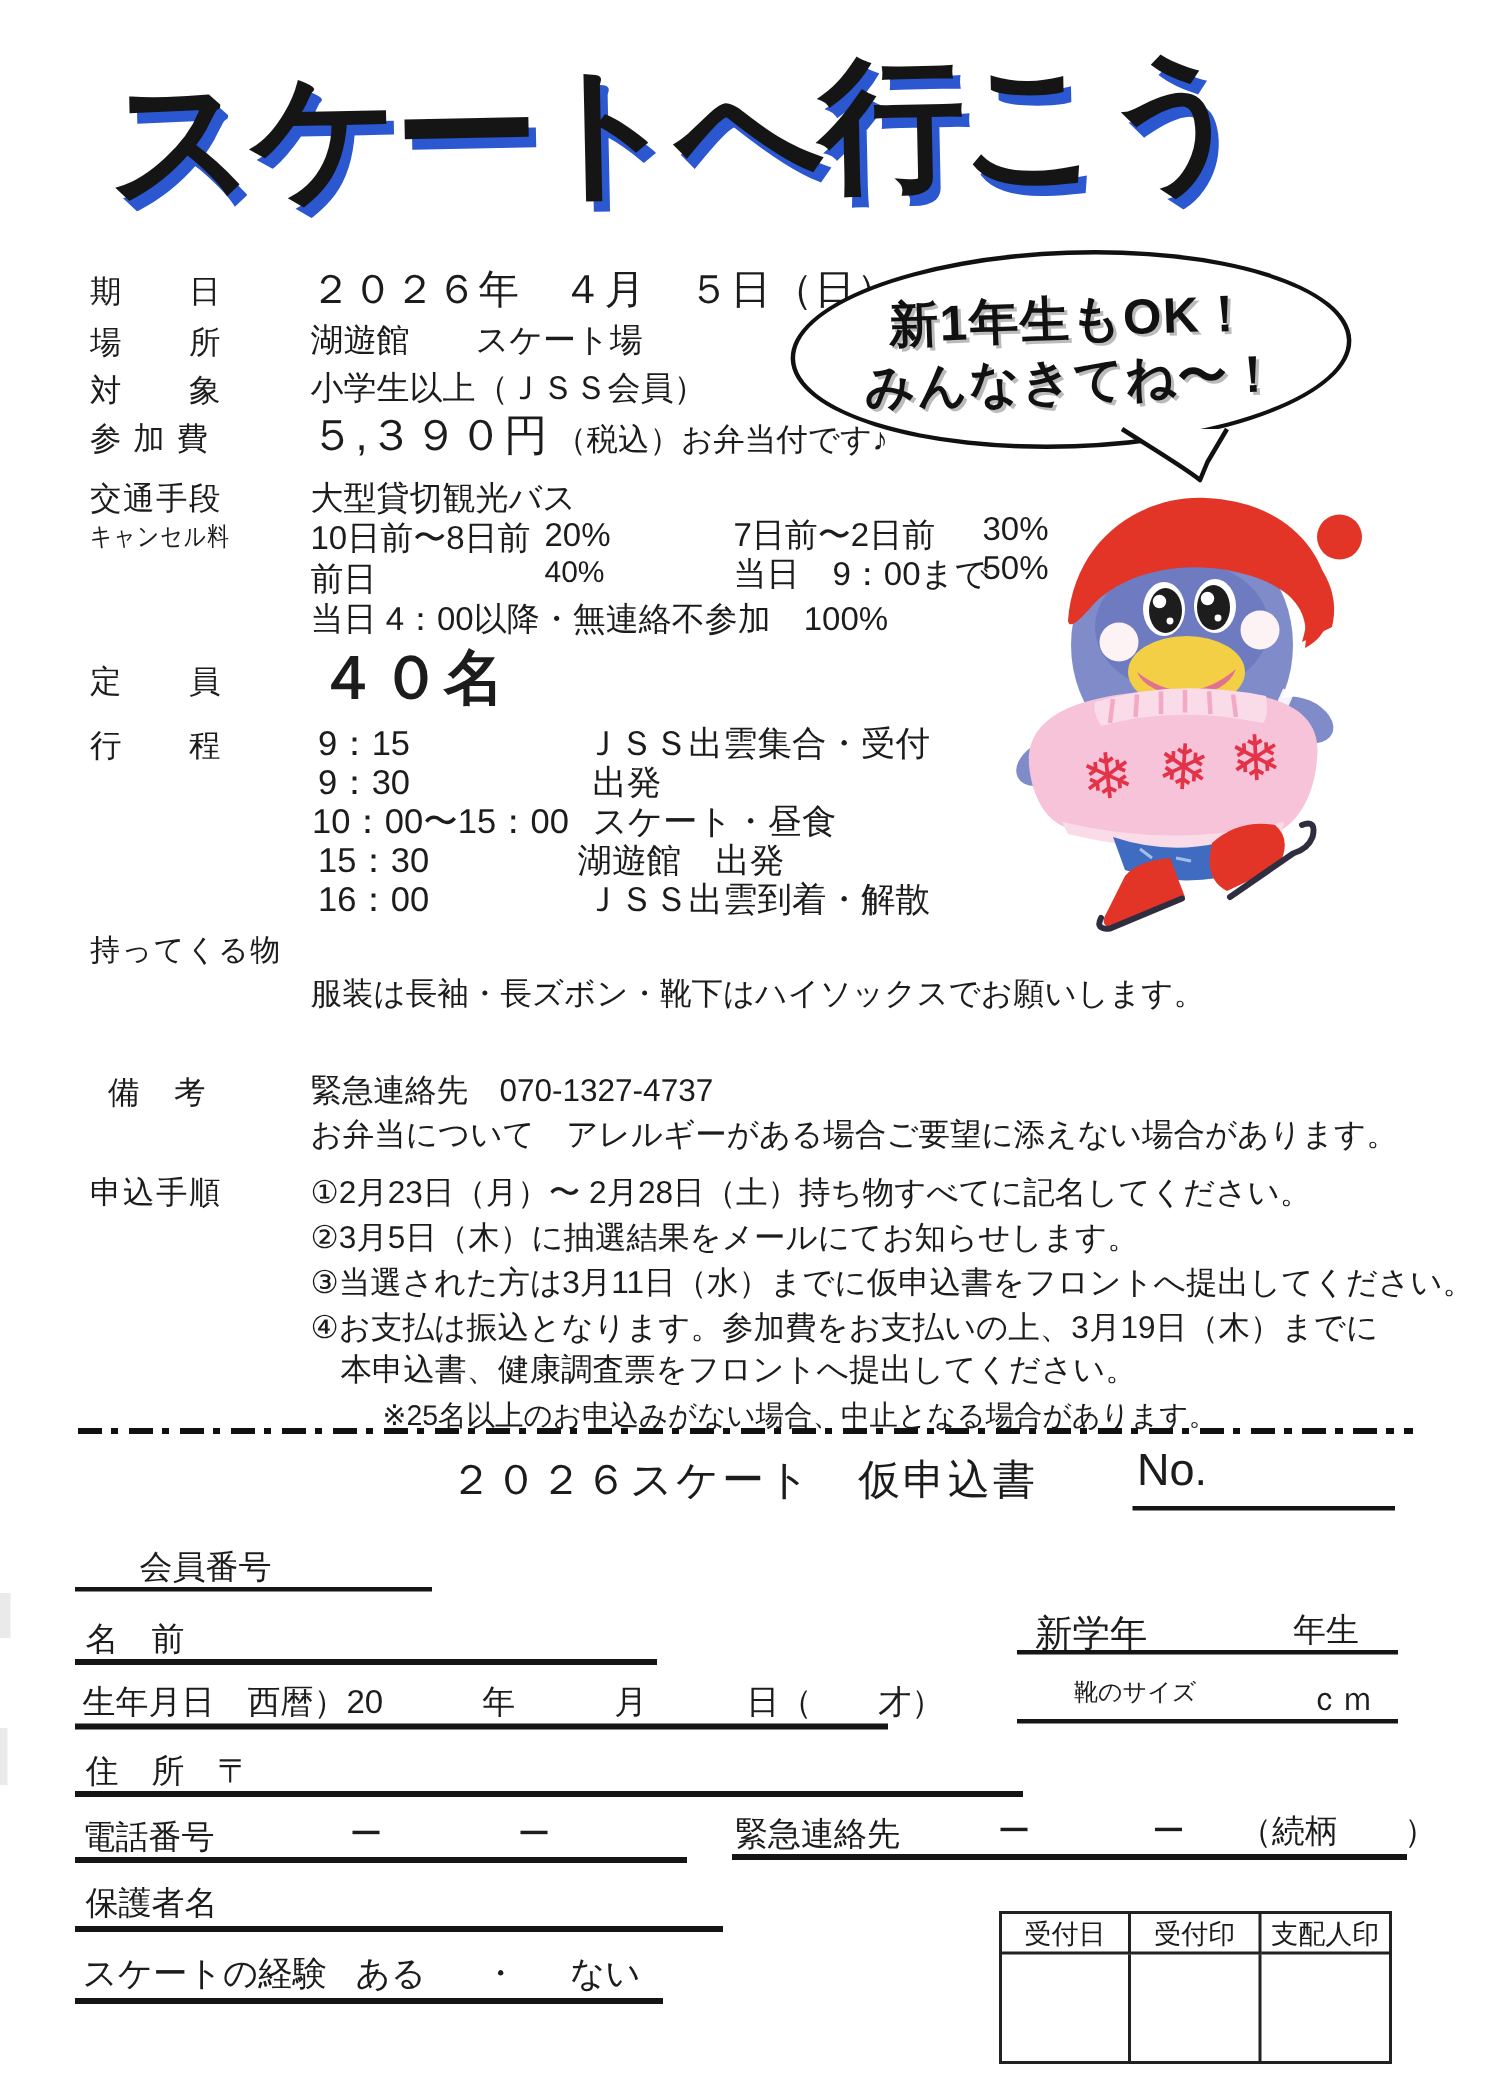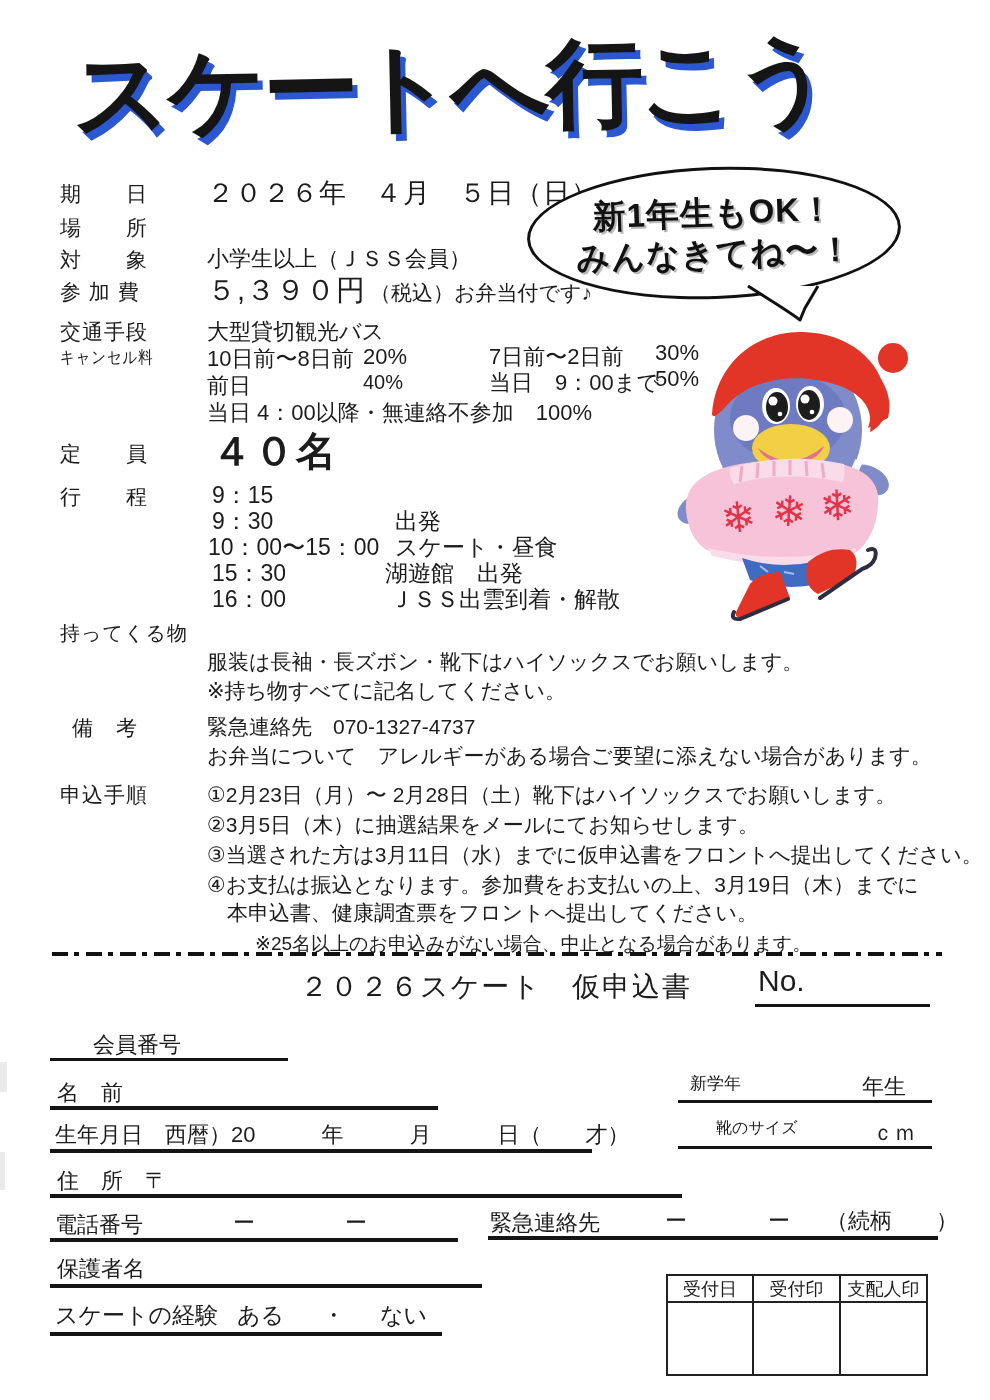--- a/index.html
+++ b/index.html
@@ -121,20 +121,21 @@
     <path d="M66,286 Q60,296 70,296 L118,276 L108,250 Q86,252 78,262 Z" style="fill:var(--pg-red)"></path>
     <path d="M62,290 Q58,298 68,297 L116,277" fill="none" stroke="#2e2e40" stroke-width="4" stroke-linecap="round"></path>
     <path d="M136,240 Q130,264 146,272 L180,256 Q190,238 178,228 Q154,224 136,240 Z" style="fill:var(--pg-red)"></path>
     <path d="M196,228 Q206,224 203,236 Q200,244 190,247 L148,276" fill="none" stroke="#2e2e40" stroke-width="4" stroke-linecap="round"></path>
   </svg>
 
   <div class="lbl" style="top:180px;">期　　日</div>
   <div class="val" style="top:175px;font-size:27px;letter-spacing:1px;">２０２６年　４月　５日（日）</div>
 
   <div class="lbl" style="top:214px;">場　　所</div>
+  <div class="val" style="top:212px;">湖遊館　　スケート場</div>
 
   <div class="lbl" style="top:246px;">対　　象</div>
   <div class="val" style="top:244px;">小学生以上（ＪＳＳ会員）</div>
 
   <div class="lbl" style="top:278px;">参 加 費</div>
   <div class="val" style="top:271px;display:flex;align-items:baseline;gap:4px;">
     <span style="font-size:29px;letter-spacing:1px;">５,３９０円</span>
     <span style="font-size:21px;">（税込）お弁当付です♪</span>
   </div>
 
@@ -150,57 +151,57 @@
   <div class="abs" style="left:363px;top:371px;font-size:20px;">40%</div>
   <div class="abs" style="left:489px;top:368px;font-size:22px;">当日　9：00まで</div>
   <div class="abs" style="left:655px;top:366px;font-size:22px;">50%</div>
   <div class="abs" style="left:207px;top:398px;font-size:22px;">当日 4：00以降・無連絡不参加　100%</div>
 
   <div class="lbl" style="top:440px;">定　　員</div>
   <div class="abs" style="left:212px;top:424px;font-size:40px;font-weight:600;letter-spacing:2px;">４０名</div>
 
   <div class="lbl" style="top:483px;">行　　程</div>
   <div class="abs" style="left:212px;top:480px;font-size:23px;">9：15</div>
+  <div class="abs" style="left:390px;top:480px;font-size:23px;">ＪＳＳ出雲集合・受付</div>
   <div class="abs" style="left:212px;top:506px;font-size:23px;">9：30</div>
   <div class="abs" style="left:395px;top:506px;font-size:23px;">出発</div>
   <div class="abs" style="left:208px;top:532px;font-size:23px;">10：00〜15：00</div>
   <div class="abs" style="left:395px;top:532px;font-size:23px;">スケート・昼食</div>
   <div class="abs" style="left:212px;top:558px;font-size:23px;">15：30</div>
   <div class="abs" style="left:385px;top:558px;font-size:23px;">湖遊館　出発</div>
   <div class="abs" style="left:212px;top:584px;font-size:23px;">16：00</div>
   <div class="abs" style="left:390px;top:584px;font-size:23px;">ＪＳＳ出雲到着・解散</div>
 
   <div class="lbl" style="top:620px;font-size:20px;">持ってくる物</div>
   <div class="abs" style="left:207px;top:648px;font-size:21px;">服装は長袖・長ズボン・靴下はハイソックスでお願いします。</div>
-  <div class="abs" style="left:207px;top:677px;font-size:21px;">※持ち物すべてに記名してください。</div>
 
   <div class="lbl" style="left:72px;top:714px;">備　考</div>
   <div class="abs" style="left:207px;top:713px;font-size:21px;">緊急連絡先　070-1327-4737</div>
   <div class="abs" style="left:207px;top:742px;font-size:21px;">お弁当について　アレルギーがある場合ご要望に添えない場合があります。</div>
 
   <div class="lbl" style="top:781px;">申込手順</div>
-  <div class="abs" style="left:207px;top:781px;font-size:21px;">①2月23日（月）〜 2月28日（土）靴下はハイソックスでお願いします。</div>
+  <div class="abs" style="left:207px;top:781px;font-size:21px;">①2月23日（月）〜 2月28日（土）持ち物すべてに記名してください。</div>
   <div class="abs" style="left:207px;top:811px;font-size:21px;">②3月5日（木）に抽選結果をメールにてお知らせします。</div>
   <div class="abs" style="left:207px;top:841px;font-size:21px;">③当選された方は3月11日（水）までに仮申込書をフロントへ提出してください。</div>
   <div class="abs" style="left:207px;top:871px;font-size:21px;">④お支払は振込となります。参加費をお支払いの上、3月19日（木）までに</div>
   <div class="abs" style="left:227px;top:899px;font-size:21px;">本申込書、健康調査票をフロントへ提出してください。</div>
   <div class="abs" style="left:255px;top:931px;font-size:19px;">※25名以上のお申込みがない場合、中止となる場合があります。</div>
 
   <div class="divider"></div>
 
   <div class="abs" style="left:300px;top:968px;font-size:28px;letter-spacing:2px;">２０２６スケート　仮申込書</div>
   <div class="abs" style="left:758px;top:964px;font-size:30px;">No.</div>
   <div class="ul" style="left:755px;top:1004px;width:175px;"></div>
 
   <div class="abs" style="left:57px;top:1030px;font-size:22px;margin-left:36px;">会員番号</div>
   <div class="ul" style="left:50px;top:1058px;width:238px;"></div>
 
   <div class="abs" style="left:57px;top:1078px;font-size:22px;">名　前</div>
   <div class="ul" style="left:50px;top:1106px;width:388px;height:4px;"></div>
-  <div class="abs" style="left:690px;top:1072px;font-size:17px;">新学年</div>
+  <div class="abs" style="left:690px;top:1072px;font-size:25px;">新学年</div>
   <div class="abs" style="left:862px;top:1072px;font-size:22px;">年生</div>
   <div class="ul" style="left:678px;top:1100px;width:254px;"></div>
 
   <div class="abs" style="left:55px;top:1120px;font-size:22px;">生年月日　西暦）20　　　年　　　月　　　日（　　才）</div>
   <div class="ul" style="left:50px;top:1149px;width:542px;height:4px;"></div>
   <div class="abs" style="left:716px;top:1118px;font-size:16px;">靴のサイズ</div>
   <div class="abs" style="left:872px;top:1118px;font-size:22px;">ｃｍ</div>
   <div class="ul" style="left:678px;top:1146px;width:254px;"></div>
 
   <div class="abs" style="left:57px;top:1166px;font-size:22px;">住　所　〒</div>

